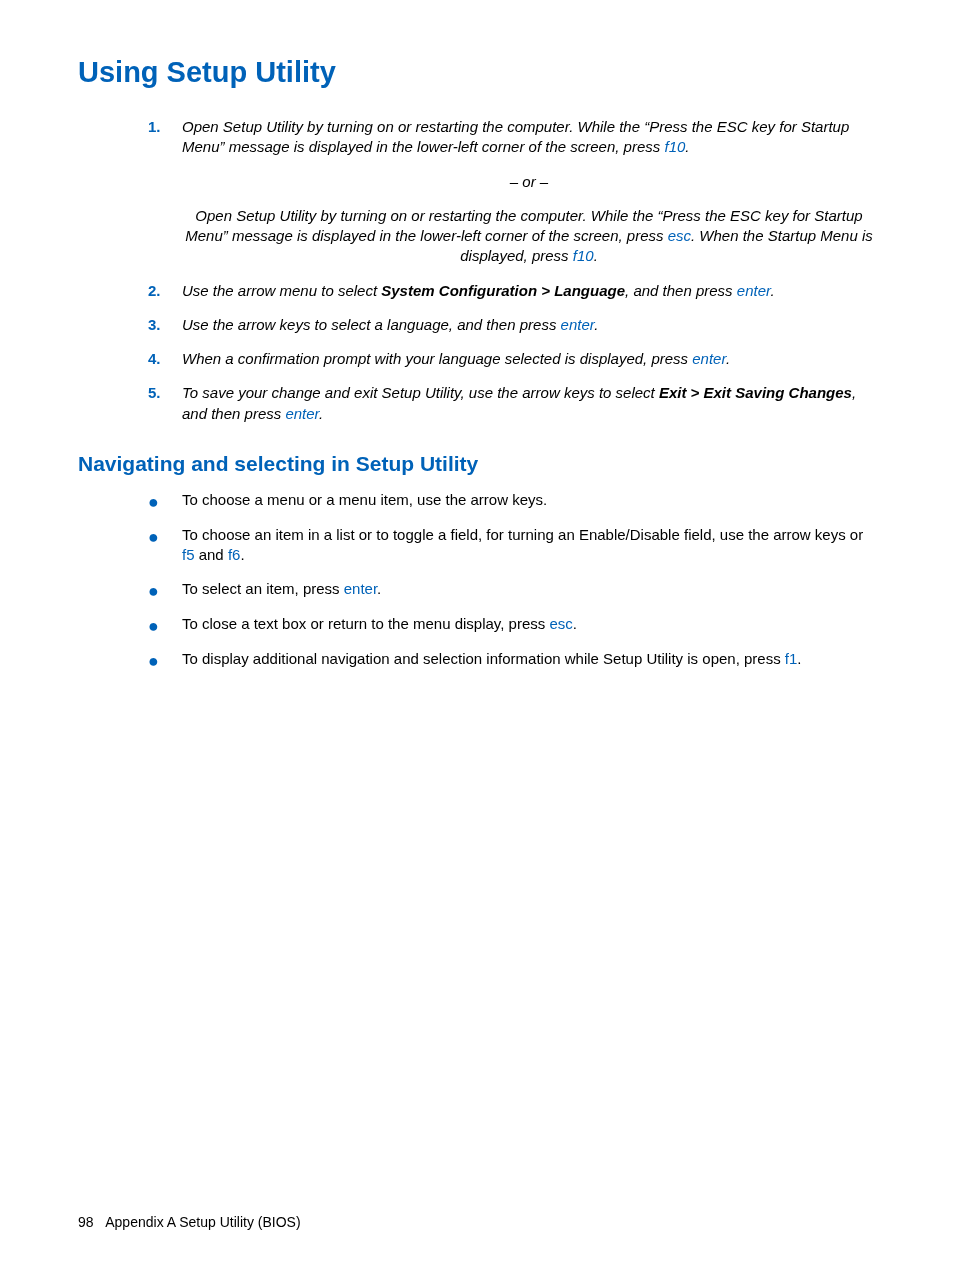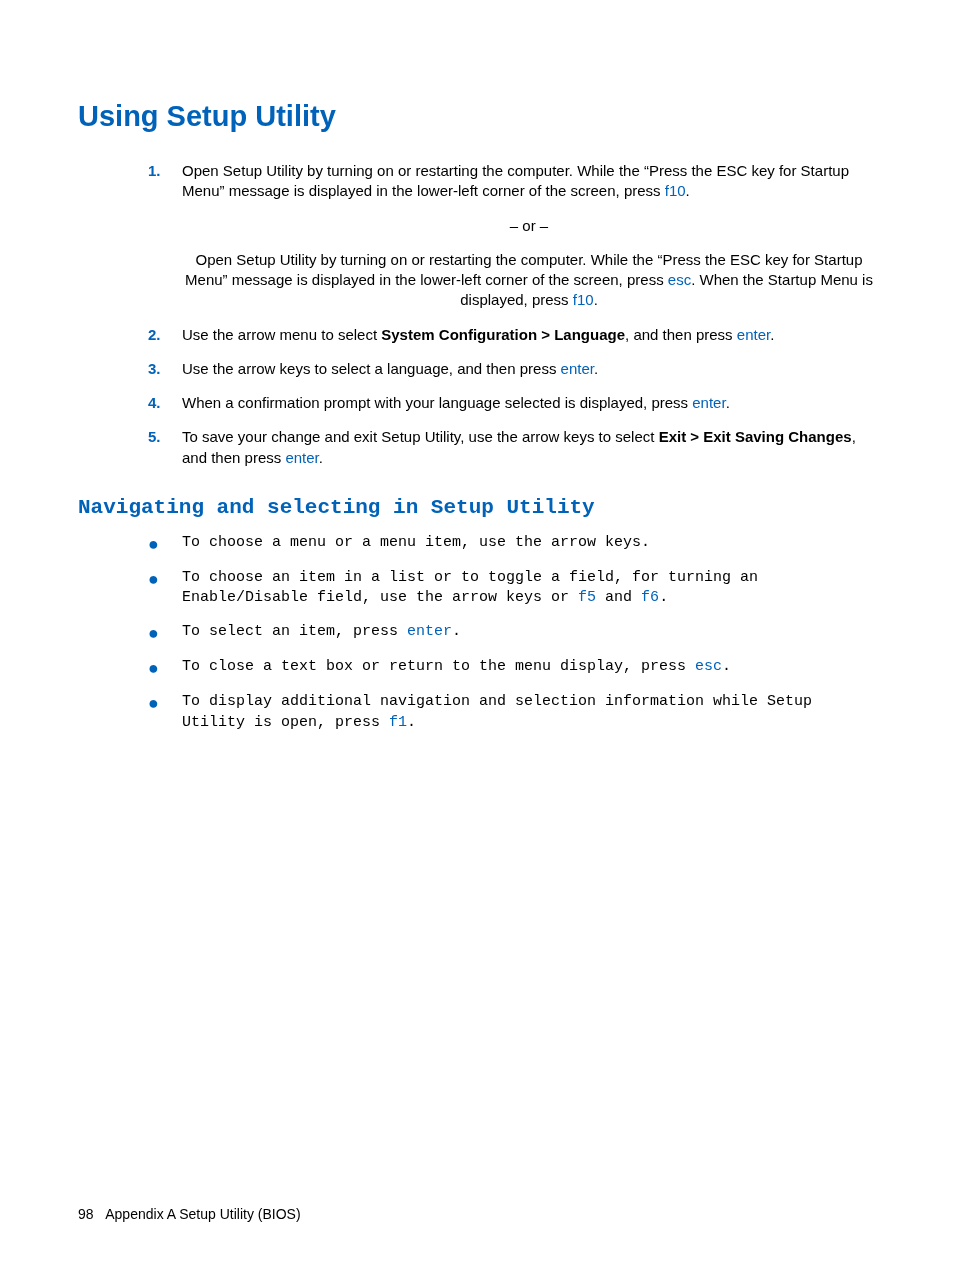--- a/index.html
+++ b/index.html
@@ -8,21 +8,21 @@
     color: #000;
     background: #fff;
     margin: 0;
     padding: 0;
     width: 954px;
     height: 1270px;
     position: relative;
     box-sizing: border-box;
   }
   .page {
-    padding: 100px 78px 50px 78px;
+    padding: 56px 78px 50px 78px;
   }
   h1 {
     color: #0062b8;
     font-size: 29px;
     font-weight: bold;
     margin: 0 0 28px 0;
   }
   h2 {
     color: #0062b8;
     font-size: 21px;
@@ -47,20 +47,21 @@
     line-height: 1.35;
   }
   ol li .num {
     color: #0062b8;
     font-weight: bold;
     min-width: 34px;
     flex-shrink: 0;
   }
   ol li .txt {
     flex: 1;
+    font-style: italic;
   }
   ul {
     list-style: none;
     padding: 0;
     margin: 0 0 14px 0;
   }
   ul li {
     display: flex;
     margin-bottom: 14px;
     line-height: 1.35;
@@ -81,27 +82,26 @@
   }
   .bold {
     font-weight: bold;
   }
   .subp {
     margin-top: 14px;
     text-align: center;
   }
   .footer {
     position: absolute;
-    bottom: 48px;
+    bottom: 40px;
     left: 78px;
     font-size: 14px;
   }
   .section2 {
     margin-top: 28px;
-    font-family: Liberation Mono, monospace;
   }
 </style>
 </head>
 <body>
 
 <div class="page">
 
   <h1>Using Setup Utility</h1>
 
 

